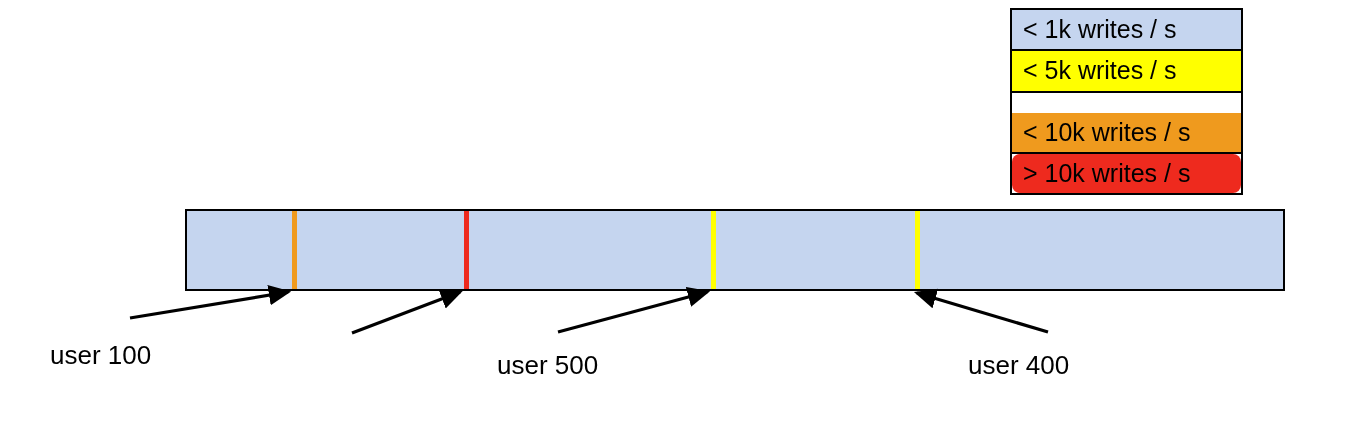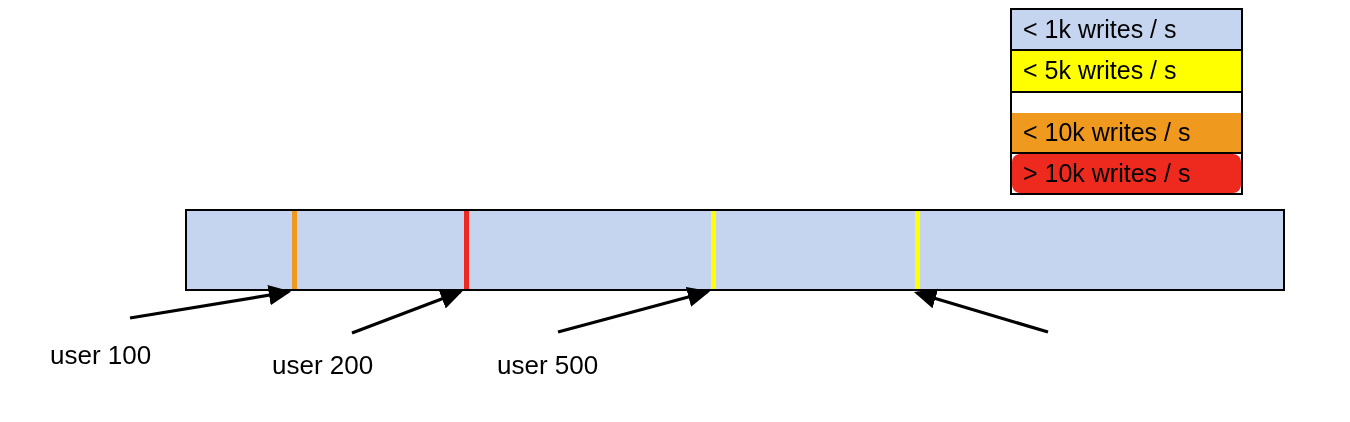--- a/index.html
+++ b/index.html
@@ -127,16 +127,16 @@
         <path d="M0,0 L7,3.2 L0,6.4 z" fill="#000000"></path>
       </marker>
     </defs>
     <line stroke="#000000" stroke-width="3.2" marker-end="url(#arrowhead)" x1="130" y1="318" x2="288" y2="292"></line>
     <line stroke="#000000" stroke-width="3.2" marker-end="url(#arrowhead)" x1="352" y1="333" x2="460" y2="292"></line>
     <line stroke="#000000" stroke-width="3.2" marker-end="url(#arrowhead)" x1="558" y1="332" x2="707" y2="292"></line>
     <line stroke="#000000" stroke-width="3.2" marker-end="url(#arrowhead)" x1="1048" y1="332" x2="917" y2="293"></line>
   </svg>
 
   <div class="callout-label" style="left: 50px; top: 340px;">user 100</div>
-  <div class="callout-label" style="left: 272px; top: 350px;">user 200</div>
   <div class="callout-label" style="left: 497px; top: 350px;">user 500</div>
+  <div class="callout-label" style="left: 968px; top: 350px;">user 400</div>
 
 </div>
 
 </body></html>

